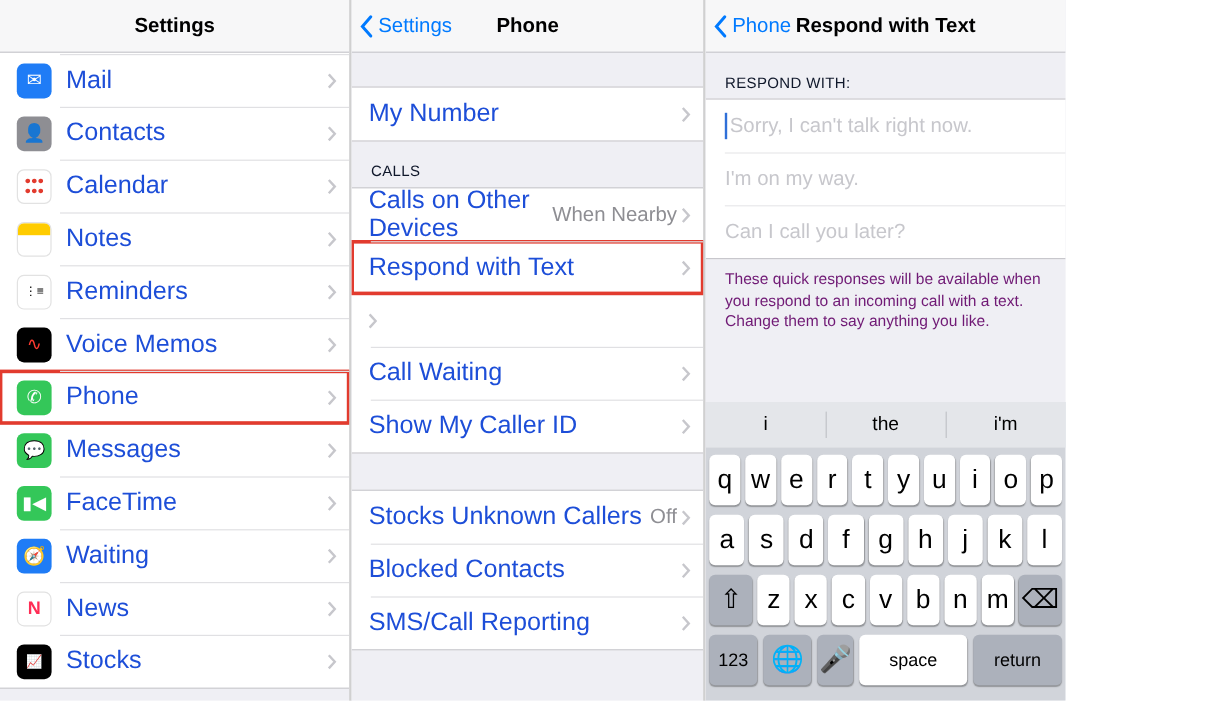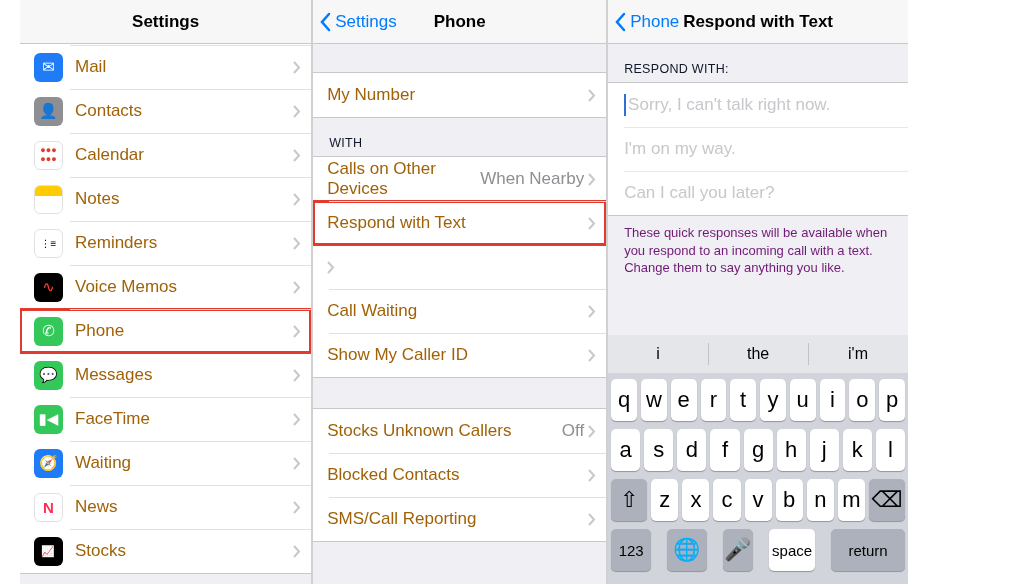--- a/index.html
+++ b/index.html
@@ -1,33 +1,33 @@
 <!DOCTYPE html>
 <html><head>
 <meta charset="utf-8">
 <style>
   * { box-sizing: border-box; margin: 0; padding: 0; }
   html, body { width: 1024px; height: 584px; font-family: -apple-system, "Helvetica Neue", Arial, sans-serif; background: #fff; overflow: hidden; }
-  .container { display: flex; width: 888px; height: 584px; margin-left: 20px; }
+  .container { display: flex; width: 888px; height: 584px; }
   .panel { height: 584px; background: #efeff4; overflow: hidden; position: relative; }
   .panel1 { width: 338px; border-right: 2px solid #d0d0d0; }
   .panel2 { width: 340px; border-right: 2px solid #d0d0d0; }
   .panel3 { width: 346px; }
   .header { height: 44px; display: flex; align-items: center; justify-content: center; position: relative; background: #f7f7f8; border-bottom: 1px solid #c8c7cc; }
   .header .title { font-size: 17px; font-weight: 600; color: #000; }
   .back { position: absolute; left: 6px; display: flex; align-items: center; color: #007aff; font-size: 17px; cursor: pointer; }
   .chev { width: 12px; height: 20px; margin-right: 4px; }
   .chev svg { display: block; }
   .group-header { padding: 18px 16px 6px 16px; font-size: 12.5px; color: #0f172a; letter-spacing: 0.3px; }
   .list { background: #fff; border-top: 1px solid #c8c7cc; border-bottom: 1px solid #c8c7cc; }
   .row { display: flex; align-items: center; height: 44px; padding-left: 14px; padding-right: 10px; position: relative; cursor: pointer; }
   .row + .row::before, .divider::before { content: ""; position: absolute; left: 50px; right: 0; top: 0; height: 1px; background: #e0e0e3; }
   .panel2 .row + .row::before { left: 16px; }
   .icon { width: 29px; height: 29px; border-radius: 6px; margin-right: 12px; display: flex; align-items: center; justify-content: center; font-size: 15px; color: #fff; flex-shrink: 0; }
-  .label { flex: 1; font-size: 17px; color: #a16207; }
+  .label { flex: 1; font-size: 21px; color: #1d4ed8; }
   .detail { font-size: 17px; color: #8e8e93; margin-right: 4px; }
   .disclosure { color: #c7c7cc; flex-shrink: 0; }
   .disclosure svg { display: block; }
   .highlight { outline: 3px solid #e23b2e; outline-offset: -2px; z-index: 2; }
   .cut-row { height: 22px; overflow: hidden; }
   .field-group { background: #fff; border-top: 1px solid #c8c7cc; border-bottom: 1px solid #c8c7cc; }
   .field { height: 44px; padding: 0 16px; display: flex; align-items: center; position: relative; }
   .field + .field::before { content:""; position:absolute; left:16px; right:0; top:0; height:1px; background:#e8e8ea; }
   .field input { border: none; outline: none; font-size: 17px; width: 100%; background: transparent; color: #a21caf; }
   .field input::placeholder { color: #c7c7cc; }
@@ -39,21 +39,21 @@
   .sug { flex: 1; display:flex; align-items:center; justify-content:center; font-size:16px; color:#000; position:relative; cursor:pointer; }
   .sug + .sug::before { content:""; position:absolute; left:0; top:8px; bottom:8px; width:1px; background:#c0c2c8; }
   .krow { display: flex; gap: 4px; margin-bottom: 8px; justify-content: center; }
   .key { background: #fff; border-radius: 5px; box-shadow: 0 1px 1px rgba(0,0,0,0.3); height: 42px; display:flex; align-items:center; justify-content:center; font-size:22px; color:#000; cursor:pointer; }
   .key.small { font-size: 15px; }
   .key.gray { background: #acb1bb; }
   .krow1 .key { width: 30px; }
   .krow2 .key { width: 30px; }
   .krow3 .key { width: 30px; }
   .krow3 .key.wide { width: 40px; }
-  .krow4 { gap: 16px; }
+  .krow4 { gap: 5px; }
   .krow4 .key { height: 42px; }
   .k-123 { width: 40px; }
   .k-globe { width: 40px; }
   .k-mic { width: 30px; }
   .k-space { flex:1; }
   .k-return { width: 74px; } .ic-mail{background:#1f7cf6;} .ic-cont{background:#8e8e93;}
   .ic-cal  { background:#fff; border:1px solid #e2e2e2; color:#e23b2e;} 
   .ic-notes{ background:#fff; border:1px solid #e2e2e2; position:relative; overflow:hidden;}
   .ic-notes::before{content:"";position:absolute;top:0;left:0;right:0;height:10px;background:#ffcc00;}
   .ic-rem  { background:#fff; border:1px solid #e2e2e2; color:#000;}
@@ -200,21 +200,21 @@
     <div class="list">
       <div class="row">
         <span class="label">My Number</span>
         <span class="disclosure">
             <svg width="8" height="13">
               <path d="M1 1l5 5.5L1 12" stroke="#c7c7cc" stroke-width="2" fill="none"></path>
             </svg>
           </span>
       </div>
     </div>
-    <div class="group-header">WITH</div>
+    <div class="group-header">CALLS</div>
     <div class="list">
       <div class="row">
         <span class="label">Calls on Other Devices</span>
         <span class="detail">When Nearby</span>
         <span class="disclosure">
             <svg width="8" height="13">
               <path d="M1 1l5 5.5L1 12" stroke="#c7c7cc" stroke-width="2" fill="none"></path>
             </svg>
           </span>
       </div>

